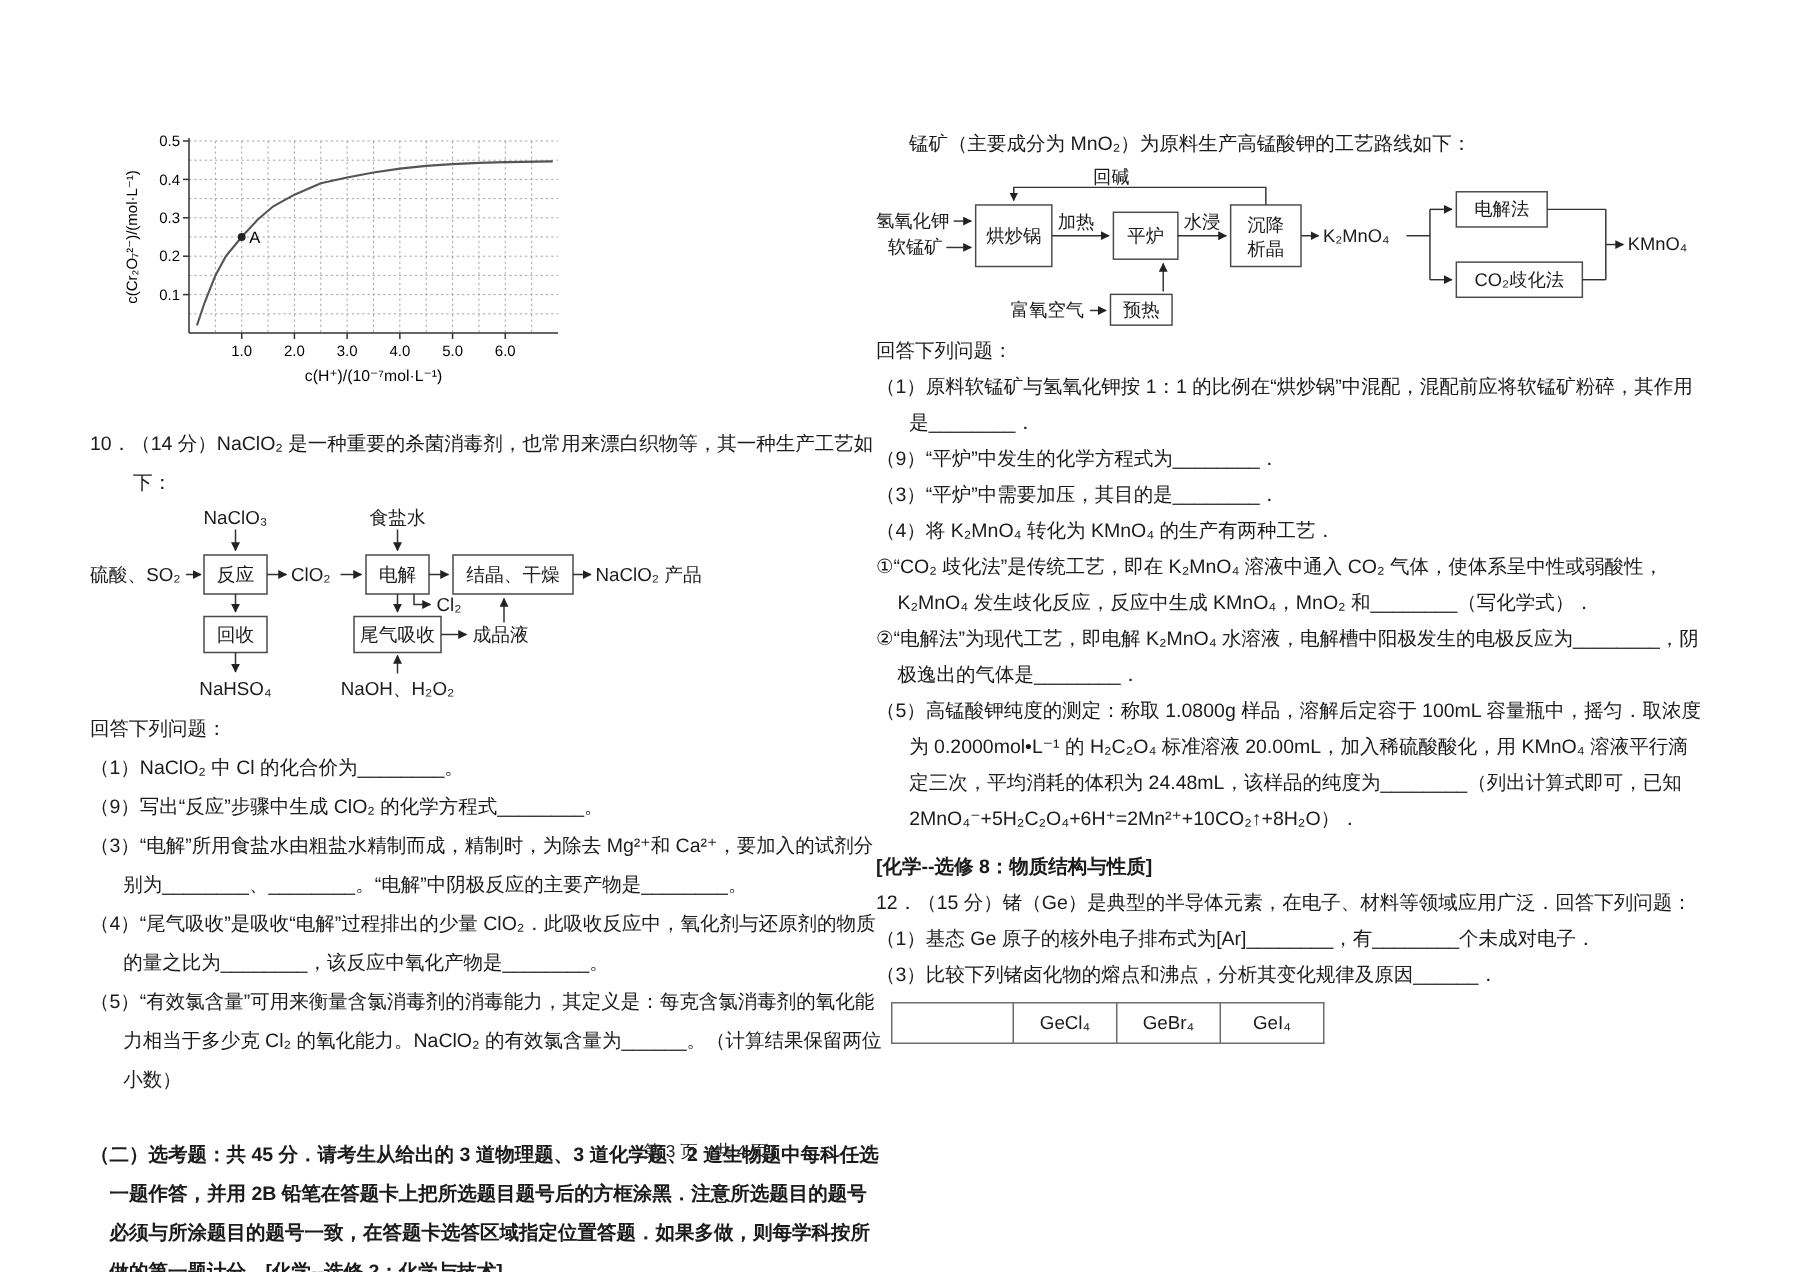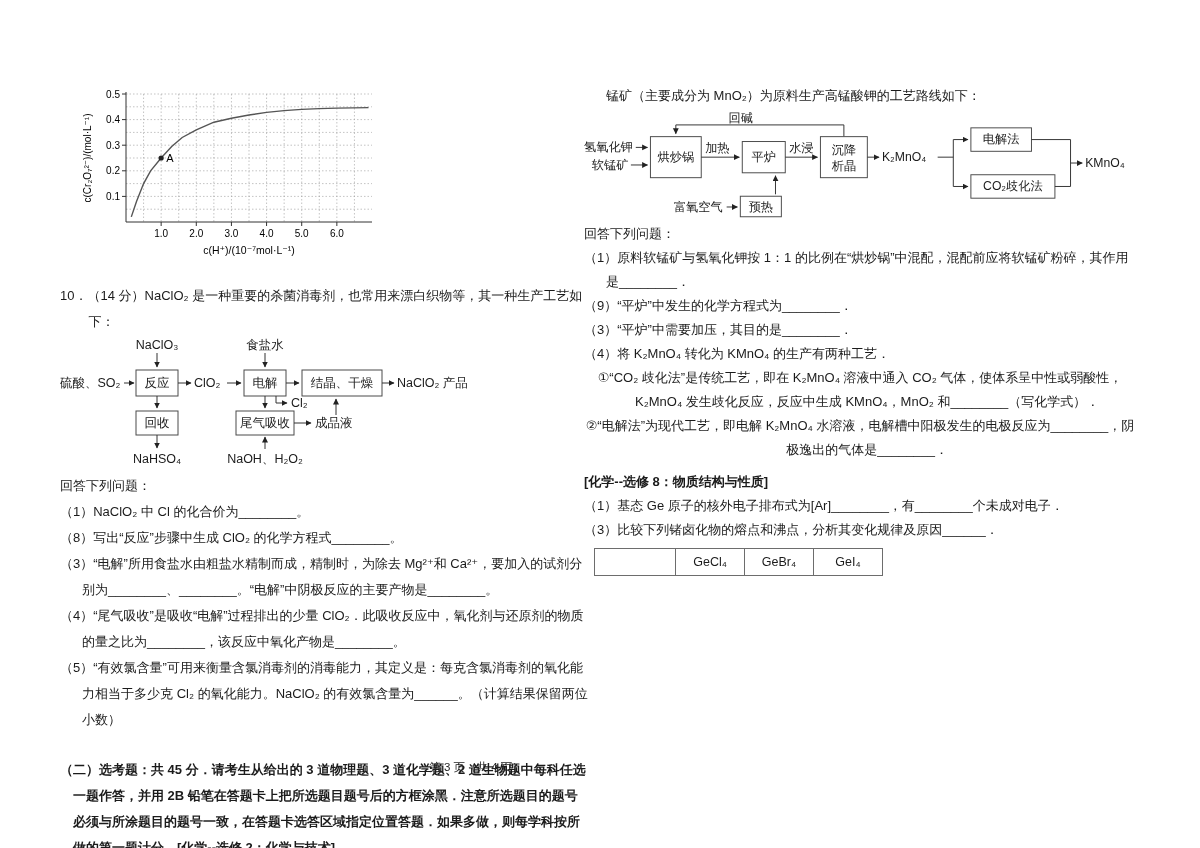--- a/index.html
+++ b/index.html
@@ -3,21 +3,21 @@
 <meta charset="utf-8">
 <style>
   html,body{margin:0;padding:0;background:#fff;}
   .page{position:relative;width:1200px;height:848px;background:#ffffff;overflow:hidden;
         font-family:"Liberation Sans","DejaVu Sans",sans-serif;color:#1b1b1b;}
   .col-left{position:absolute;left:60px;top:80px;width:528px;font-size:13px;line-height:26px;}
   .col-right{position:absolute;left:584px;top:84px;width:552px;font-size:13px;line-height:24px;}
   p{margin:0;}
   .q{padding-left:1.7em;text-indent:-1.7em;}
   .qnum{padding-left:2.2em;text-indent:-2.2em;}
-  .circ{padding-left:1.1em;text-indent:-1.1em;text-align:center;}
+  .circ{padding-left:1.1em;text-indent:-1.1em;}
   .bold{font-weight:bold;}
   .sec2{padding-left:1em;text-indent:-1em;font-weight:bold;margin-top:24px;}
   .gap-s{height:8px;}
   .chart-wrap{margin:4px 0 8px 18px;}
   .flow{display:block;margin:2px 0 4px 0;}
   svg text{font-family:"Liberation Sans","DejaVu Sans",sans-serif;}
   .fx-box{fill:#ffffff;stroke:#4a4a4a;stroke-width:1;}
   .fx-line{stroke:#333;stroke-width:1;fill:none;}
   .fx-t{font-size:12.5px;fill:#1b1b1b;}
   .halide-table{border-collapse:collapse;margin:6px 0 0 10px;}
@@ -132,21 +132,21 @@
       <text class="fx-t" x="205" y="90" text-anchor="middle">尾气吸收</text>
       <line class="fx-line" x1="234" y1="86" x2="251" y2="86" marker-end="url(#ar1)"></line>
       <text class="fx-t" x="255" y="90">成品液</text>
       <line class="fx-line" x1="276" y1="78" x2="276" y2="62" marker-end="url(#ar1)"></line>
       <text class="fx-t" x="205" y="126" text-anchor="middle">NaOH、H₂O₂</text>
       <line class="fx-line" x1="205" y1="112" x2="205" y2="100" marker-end="url(#ar1)"></line>
     </svg>
 
     <p>回答下列问题：</p>
     <p class="q">（1）NaClO₂ 中 Cl 的化合价为________。</p>
-    <p class="q">（8）写出“反应”步骤中生成 ClO₂ 的化学方程式________。</p>
+    <p class="q">（9）写出“反应”步骤中生成 ClO₂ 的化学方程式________。</p>
     <p class="q">（3）“电解”所用食盐水由粗盐水精制而成，精制时，为除去 Mg²⁺和 Ca²⁺，要加入的试剂分别为________、________。“电解”中阴极反应的主要产物是________。</p>
     <p class="q">（4）“尾气吸收”是吸收“电解”过程排出的少量 ClO₂．此吸收反应中，氧化剂与还原剂的物质的量之比为________，该反应中氧化产物是________。</p>
     <p class="q">（5）“有效氯含量”可用来衡量含氯消毒剂的消毒能力，其定义是：每克含氯消毒剂的氧化能力相当于多少克 Cl₂ 的氧化能力。NaClO₂ 的有效氯含量为______。（计算结果保留两位小数）</p>
 
     <p class="sec2">（二）选考题：共 45 分．请考生从给出的 3 道物理题、3 道化学题、2 道生物题中每科任选一题作答，并用 2B 铅笔在答题卡上把所选题目题号后的方框涂黑．注意所选题目的题号必须与所涂题目的题号一致，在答题卡选答区域指定位置答题．如果多做，则每学科按所做的第一题计分．[化学--选修 2：化学与技术]</p>
 
   </div>
 
   <div class="col-right">
 
@@ -207,23 +207,25 @@
       <line class="fx-line" x1="196" y1="85" x2="196" y2="66" marker-end="url(#ar2)"></line>
     </svg>
 
     <p>回答下列问题：</p>
     <p class="q">（1）原料软锰矿与氢氧化钾按 1：1 的比例在“烘炒锅”中混配，混配前应将软锰矿粉碎，其作用是________．</p>
     <p class="q">（9）“平炉”中发生的化学方程式为________．</p>
     <p class="q">（3）“平炉”中需要加压，其目的是________．</p>
     <p class="q">（4）将 K₂MnO₄ 转化为 KMnO₄ 的生产有两种工艺．</p>
     <p class="circ">①“CO₂ 歧化法”是传统工艺，即在 K₂MnO₄ 溶液中通入 CO₂ 气体，使体系呈中性或弱酸性，K₂MnO₄ 发生歧化反应，反应中生成 KMnO₄，MnO₂ 和________（写化学式）．</p>
     <p class="circ">②“电解法”为现代工艺，即电解 K₂MnO₄ 水溶液，电解槽中阳极发生的电极反应为________，阴极逸出的气体是________．</p>
+    <p class="q">（5）高锰酸钾纯度的测定：称取 1.0800g 样品，溶解后定容于 100mL 容量瓶中，摇匀．取浓度为 0.2000mol•L⁻¹ 的 H₂C₂O₄ 标准溶液 20.00mL，加入稀硫酸酸化，用 KMnO₄ 溶液平行滴定三次，平均消耗的体积为 24.48mL，该样品的纯度为________（列出计算式即可，已知 2MnO₄⁻+5H₂C₂O₄+6H⁺=2Mn²⁺+10CO₂↑+8H₂O）．</p>
 
     <div class="gap-s"></div>
     <p class="bold">[化学--选修 8：物质结构与性质]</p>
+    <p class="qnum">12．（15 分）锗（Ge）是典型的半导体元素，在电子、材料等领域应用广泛．回答下列问题：</p>
     <p class="q">（1）基态 Ge 原子的核外电子排布式为[Ar]________，有________个未成对电子．</p>
     <p class="q">（3）比较下列锗卤化物的熔点和沸点，分析其变化规律及原因______．</p>
 
     <table class="halide-table">
       <tbody>
           <tr>
         <td class="td0"></td>
         <td class="td1">GeCl₄</td>
         <td class="td2">GeBr₄</td>
         <td class="td3">GeI₄</td>

